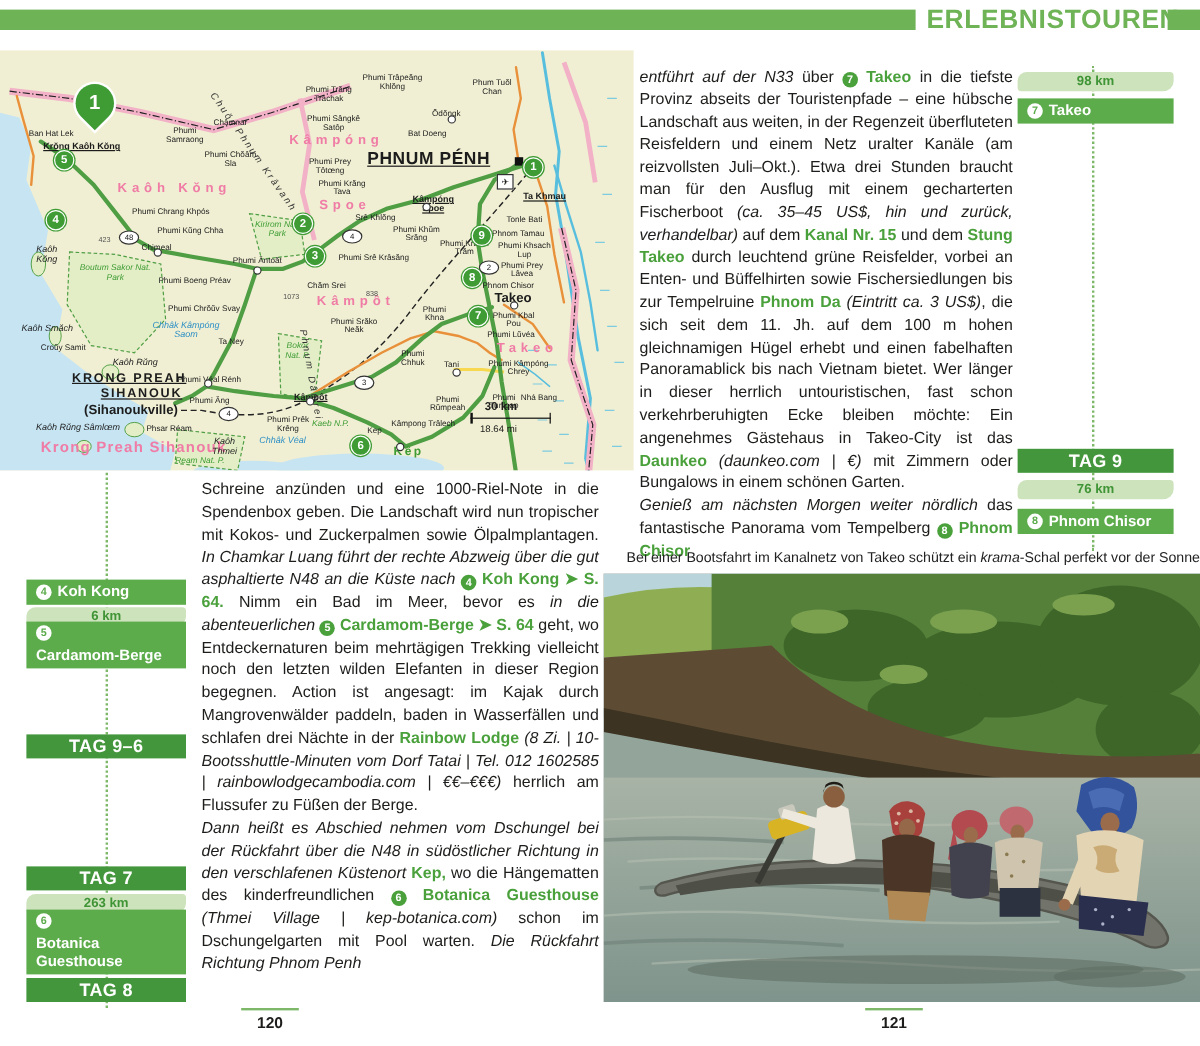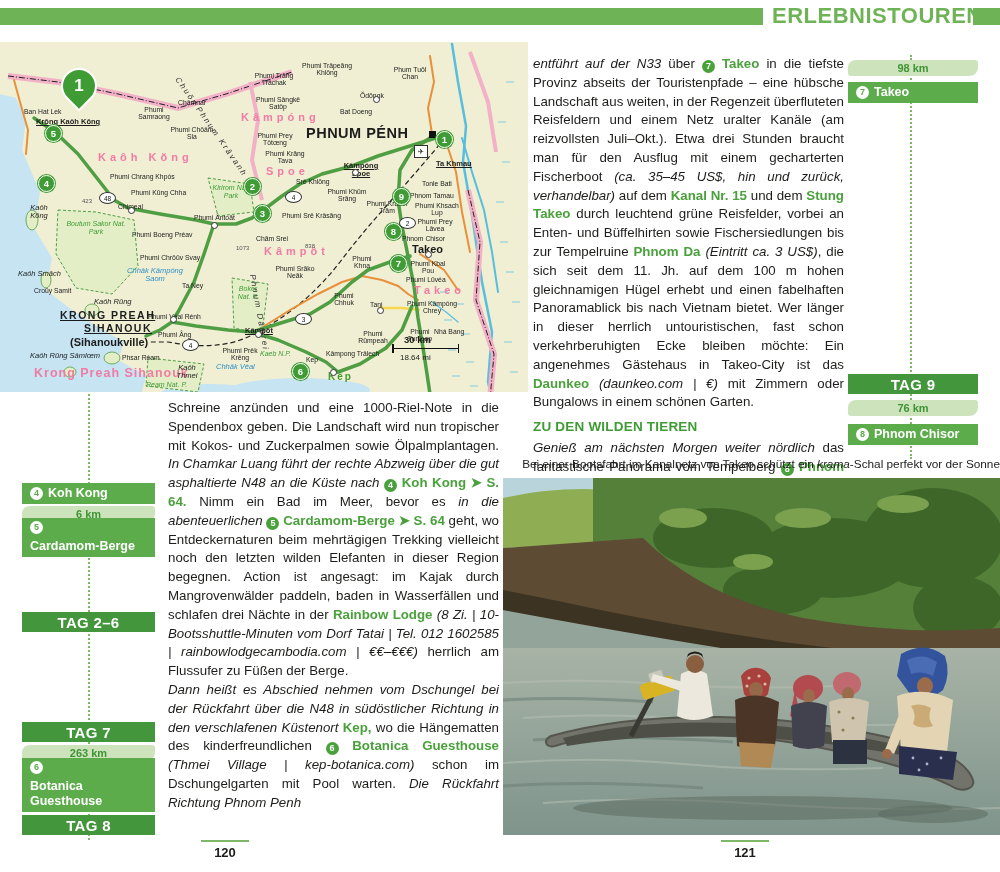--- a/index.html
+++ b/index.html
@@ -17,21 +17,21 @@
   .hdr-title{position:absolute;left:772px;top:3px;font-size:22px;font-weight:bold;color:var(--green);letter-spacing:.5px;white-space:nowrap}
   .hdr-block{position:absolute;right:0;top:8px;width:27px;height:17px;background:var(--green)}
 
   
   .map{position:absolute;left:0;top:42px;width:528px;height:350px;background:var(--land);overflow:hidden}
   .map svg{position:absolute;left:0;top:0}
   .ml{position:absolute;font-size:6.8px;line-height:1.08;color:#1c1c1c;white-space:nowrap;transform-origin:left top}
   .ml.wrap{white-space:normal;text-align:center}
   .ml-t{font-size:7.5px;font-weight:bold;text-decoration:underline}
   .ml-tb2{font-size:11px;font-weight:bold}
-  .ml-c1{font-size:14.5px;font-weight:bold;letter-spacing:.5px}
+  .ml-c1{font-size:14.5px;font-weight:bold;text-decoration:underline;letter-spacing:.5px}
   .ml-c2{font-size:10.5px;font-weight:bold;text-decoration:underline;letter-spacing:1.5px}
   .ml-p{color:var(--pink);font-weight:bold;font-size:11px;letter-spacing:4px}
   .ml-p2{color:var(--pink);font-weight:bold;font-size:12.5px;letter-spacing:1px}
   .ml-pk{color:var(--park);font-style:italic;font-size:7px}
   .ml-w{color:var(--waterblue);font-style:italic;font-size:7.5px}
   .ml-i{font-style:italic;font-size:7.5px}
   .ml-r{font-style:italic;font-size:8px;letter-spacing:2px;color:#333}
   .ml-e{font-size:6px;color:#555}
   .ml-kep{color:var(--park);font-weight:bold;font-size:10px;letter-spacing:2px}
   .mk{position:absolute;width:15px;height:15px;border-radius:50%;background:#3f9c35;color:#fff;
@@ -278,21 +278,21 @@
 <div class="sbar sbar-left">
     <div class="sb-stop" style="top: 483px;">
       <span class="sb-circle">4</span>
       <span>Koh Kong</span>
     </div>
     <div class="sb-distance" style="top: 506px;">6 km</div>
     <div class="sb-stop" style="top: 518px;">
       <span class="sb-circle">5</span>
       <span>Cardamom-Berge</span>
     </div>
-    <div class="sb-day" style="top: 612px;">TAG 2–6</div>
+    <div class="sb-day" style="top: 612px;">TAG 9–6</div>
     <div class="sb-day" style="top: 722px;">TAG 7</div>
     <div class="sb-distance" style="top: 745px;">263 km</div>
     <div class="sb-stop" style="top: 758px;">
       <span class="sb-circle">6</span>
       <span>Botanica Guesthouse</span>
     </div>
     <div class="sb-day" style="top: 815px;">TAG 8</div>
   </div>
 <div class="sbar sbar-right">
     <div class="sb-distance" style="top: 60px;">98 km</div>
@@ -308,21 +308,20 @@
     </div>
   </div>
 
 <div class="col col-l">
   <p><span class="seg-n">Schreine anzünden und eine 1000-Riel-Note in die Spendenbox geben. Die Landschaft wird nun tropischer mit Kokos- und Zuckerpalmen sowie Ölpalmplantagen. </span><span class="seg-i">In Chamkar Luang führt der rechte Abzweig über die gut asphaltierte N48 an die Küste nach </span><span class="cnum">4</span><span class="seg-g"> Koh Kong ➤ S. 64.</span><span class="seg-n"> Nimm ein Bad im Meer, bevor es </span><span class="seg-i">in die abenteuerlichen </span><span class="cnum">5</span><span class="seg-g"> Cardamom-Berge ➤ S. 64</span><span class="seg-n"> geht, wo Entdeckernaturen beim mehrtägigen Trekking vielleicht noch den letzten wilden Elefanten in dieser Region begegnen. Action ist angesagt: im Kajak durch Mangrovenwälder paddeln, baden in Wasserfällen und schlafen drei Nächte in der </span><span class="seg-g">Rainbow Lodge</span><span class="seg-n"> </span><span class="seg-i">(8 Zi. | 10-Bootsshuttle-Minuten vom Dorf Tatai | Tel. 012 1602585 | rainbowlodgecambodia.com | €€–€€€)</span><span class="seg-n"> herrlich am Flussufer zu Füßen der Berge.</span></p>
   <p><span class="seg-i">Dann heißt es Abschied nehmen vom Dschungel bei der Rückfahrt über die N48 in südöstlicher Richtung in den verschlafenen Küstenort </span><span class="seg-g">Kep,</span><span class="seg-n"> wo die Hängematten des kinderfreundlichen </span><span class="cnum">6</span><span class="seg-g"> Botanica Guesthouse</span><span class="seg-n"> </span><span class="seg-i">(Thmei Village | kep-botanica.com)</span><span class="seg-n"> schon im Dschungelgarten mit Pool warten. </span><span class="seg-i">Die Rückfahrt Richtung Phnom Penh</span></p>
 </div>
 
 <div class="col col-r">
   <p><span class="seg-i">entführt auf der N33 </span><span class="seg-n">über </span><span class="cnum">7</span><span class="seg-g"> Takeo</span><span class="seg-n"> in die tiefste Provinz abseits der Touristenpfade – eine hübsche Landschaft aus weiten, in der Regenzeit überfluteten Reisfeldern und einem Netz uralter Kanäle (am reizvollsten Juli–Okt.). Etwa drei Stunden braucht man für den Ausflug mit einem gecharterten Fischerboot </span><span class="seg-i">(ca. 35–45 US$, hin und zurück, verhandelbar)</span><span class="seg-n"> auf dem </span><span class="seg-g">Kanal Nr. 15</span><span class="seg-n"> und dem </span><span class="seg-g">Stung Takeo</span><span class="seg-n"> durch leuchtend grüne Reisfelder, vorbei an Enten- und Büffelhirten sowie Fischersiedlungen bis zur Tempelruine </span><span class="seg-g">Phnom Da</span><span class="seg-n"> </span><span class="seg-i">(Eintritt ca. 3 US$)</span><span class="seg-n">, die sich seit dem 11. Jh. auf dem 100 m hohen gleichnamigen Hügel erhebt und einen fabelhaften Panoramablick bis nach Vietnam bietet. Wer länger in dieser herrlich untouristischen, fast schon verkehrberuhigten Ecke bleiben möchte: Ein angenehmes Gästehaus in Takeo-City ist das </span><span class="seg-g">Daunkeo</span><span class="seg-n"> </span><span class="seg-i">(daunkeo.com | €)</span><span class="seg-n"> mit Zimmern oder Bungalows in einem schönen Garten.</span></p>
-  <h3>ZU DEN WILDEN TIEREN</h3>
   <p><span class="seg-i">Genieß am nächsten Morgen weiter nördlich </span><span class="seg-n">das fantastische Panorama vom Tempelberg </span><span class="cnum">8</span><span class="seg-g"> Phnom Chisor</span></p>
 </div>
 
 <div class="caption"><span class="seg-n">Bei einer Bootsfahrt im Kanalnetz von Takeo schützt ein </span><span class="seg-i">krama</span><span class="seg-n">-Schal perfekt vor der Sonne</span></div>
 <div class="photo">
   <svg width="497" height="357" viewBox="0 0 497 357">
     <defs>
       <linearGradient id="wg" x1="0" y1="0" x2="0" y2="1">
         <stop offset="0" stop-color="#a8b3a6"></stop>
           <stop offset="1" stop-color="#7f948c"></stop>

